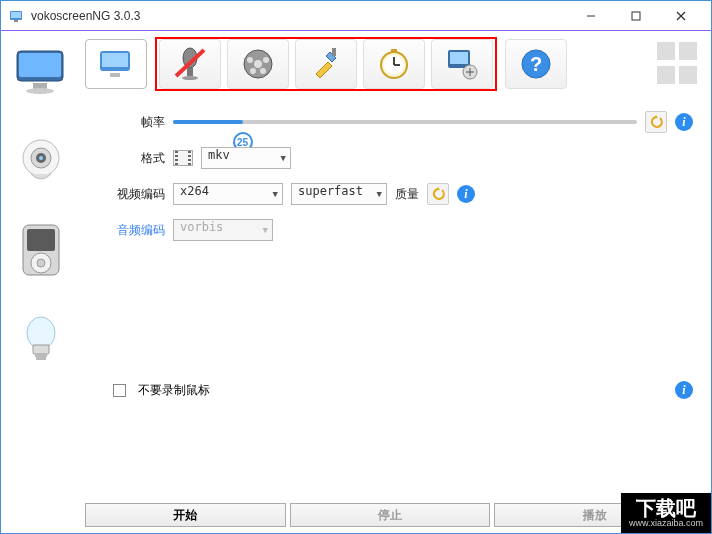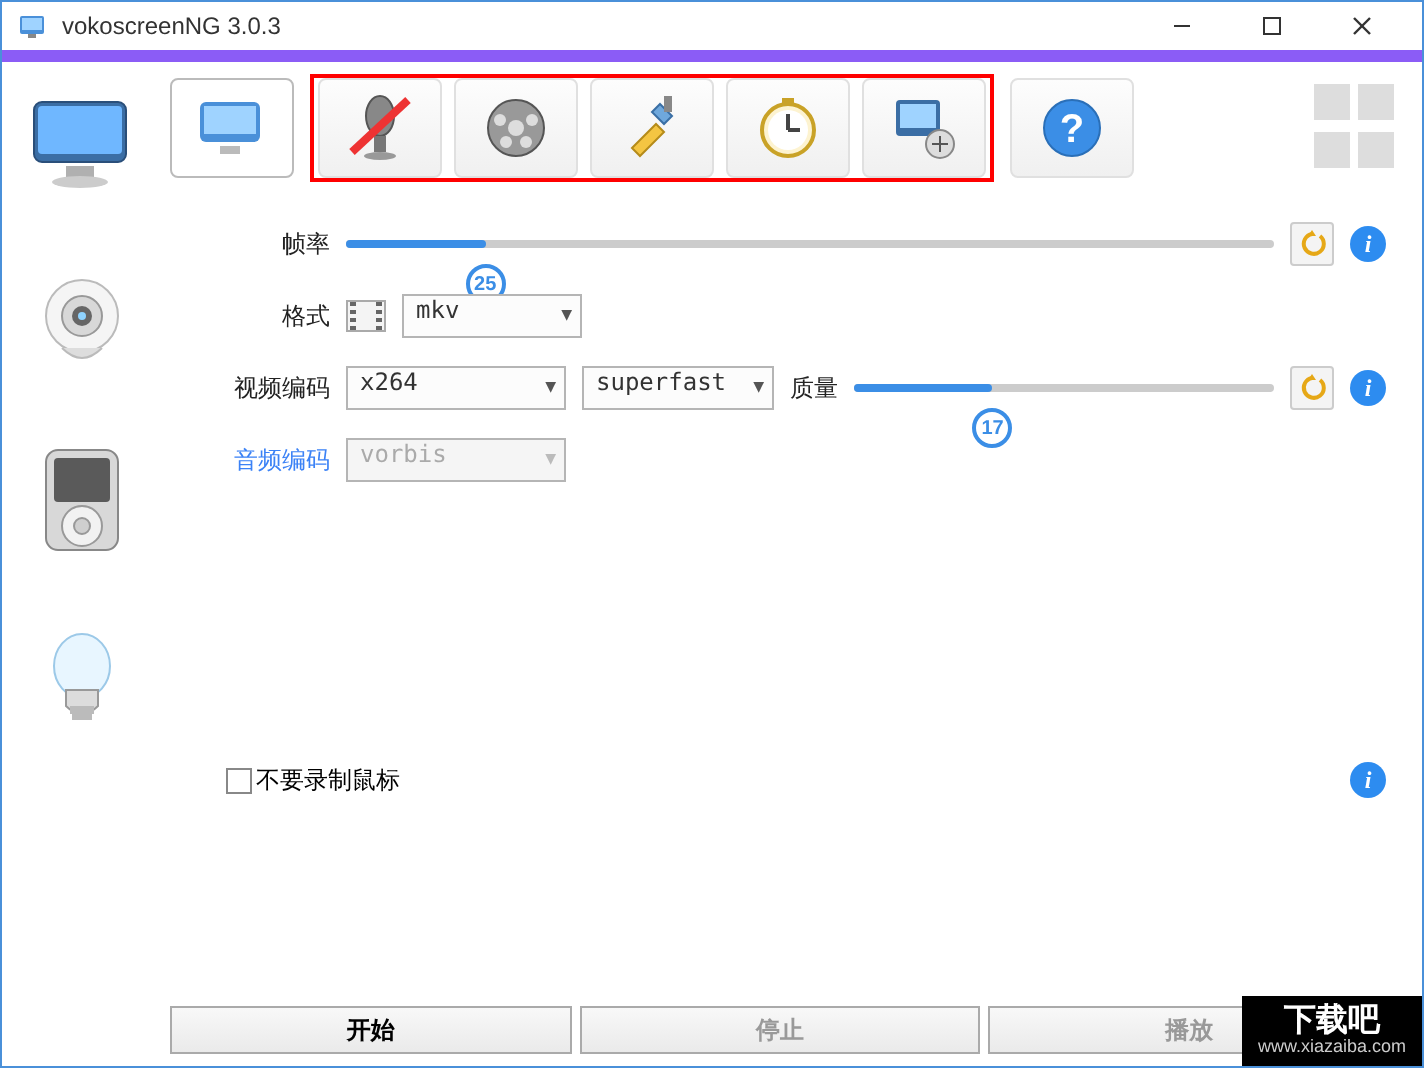--- a/index.html
+++ b/index.html
@@ -1,18 +1,18 @@
 <!DOCTYPE html>
 <html><head>
 <meta charset="utf-8">
 <style>
   * { box-sizing: border-box; margin: 0; padding: 0; }
   body { font-family: "Microsoft YaHei", sans-serif; font-size: 12px; background: #fff; }
   .window { width: 712px; height: 534px; border: 1px solid #4a90d9; display: flex; flex-direction: column; background: #fff; }
-  .titlebar { height: 30px; display: flex; align-items: center; padding: 0 8px; background: #fff; border-bottom: 6px solid #8b5cf6; }
+  .titlebar { height: 30px; display: flex; align-items: center; padding: 0 8px; background: #fff; border-bottom: 1px solid #8b5cf6; }
   .titlebar .app-icon { width: 16px; height: 16px; margin-right: 6px; }
   .titlebar .title { flex: 1; color: #333; font-size: 12px; }
   .winbtn { width: 45px; height: 30px; display: flex; align-items: center; justify-content: center; color: #333; }
   .content { flex: 1; display: flex; overflow: hidden; }
   .sidebar { width: 80px; background: #fff; display: flex; flex-direction: column; align-items: center; padding-top: 10px; gap: 30px; }
   .sidebar .side-item { width: 60px; height: 60px; display: flex; align-items: center; justify-content: center; }
   .main { flex: 1; display: flex; flex-direction: column; padding: 6px 10px 0 4px; position: relative; }
   .toolbar-row { display: flex; align-items: center; gap: 8px; }
   .tabbtn { width: 62px; height: 50px; border: 1px solid #e0e0e0; border-radius: 4px; display: flex; align-items: center; justify-content: center; background: linear-gradient(#fdfdfd,#f0f0f0); position: relative; }
   .tabbtn.active { background: #fff; border-color: #bbb; }
@@ -29,28 +29,28 @@
   .thumb { position: absolute; top: 50%; transform: translate(-50%,-50%); width: 20px; height: 20px; border-radius: 50%; background: #fff; border: 2px solid #3b8ee6; color: #3b8ee6; font-size: 10px; display: flex; align-items: center; justify-content: center; font-weight: bold; margin-top: 20px; }
   .iconbtn { width: 22px; height: 22px; border: 1px solid #ccc; background: #f4f4f4; display: flex; align-items: center; justify-content: center; border-radius: 2px; }
   .info-icon { width: 18px; height: 18px; border-radius: 50%; background: #2d8cf0; color: #fff; font-weight: bold; font-size: 12px; display: flex; align-items: center; justify-content: center; font-style: italic; font-family: Georgia, serif; }
   .combo { height: 22px; border: 1px solid #b5b5b5; background: #fcfcfc; font-family: monospace; font-size: 12px; padding: 0 18px 0 6px; display: flex; align-items: flex-start; position: relative; color: #333; }
   .combo.disabled { color: #aaa; background: #f5f5f5; }
   .combo .caret { position: absolute; right: 4px; top: 50%; transform: translateY(-50%); font-size: 9px; color: #555; }
   .combo.disabled .caret { color: #bbb; }
   .film-icon { width: 20px; height: 16px; background: #f4f4f4; border: 1px solid #aaa; position: relative; }
   .film-icon::before, .film-icon::after { content:""; position:absolute; top:0; bottom:0; width:3px; background: repeating-linear-gradient(#666 0 2px, transparent 2px 4px); }
   .film-icon::before { left: 1px; } .film-icon::after { right: 1px; }
-  .checkbox-row { margin-top: 140px; display: flex; align-items: center; gap: 2px; padding-left: 28px; }
+  .checkbox-row { margin-top: 140px; display: flex; align-items: center; gap: 12px; padding-left: 28px; }
   .checkbox { width: 13px; height: 13px; border: 1px solid #888; background: #fff; }
   .bottom-buttons { display: flex; margin-top: auto; margin-bottom: 6px; padding: 0 6px 0 0; }
   .bbtn { flex: 1; height: 24px; border: 1px solid #aaa; background: linear-gradient(#f8f8f8,#eaeaea); display: flex; align-items: center; justify-content: center; font-weight: bold; }
   .bbtn + .bbtn { margin-left: 4px; }
   .bbtn.disabled { color: #999; font-weight: bold; }
   .watermark { position: absolute; right: 0; bottom: 0; background: #000; color: #fff; padding: 4px 8px; font-size: 12px; display: flex; flex-direction: column; align-items: center; line-height: 1.1; }
-  .watermark .big { font-size: 16px; font-weight: bold; }
+  .watermark .big { font-size: 20px; font-weight: bold; }
   .watermark .url { font-size: 9px; color: #ccc; }
 </style>
 </head>
 <body>
 
 <div class="window">
 
   <div class="titlebar">
     <span class="app-icon">
       <svg width="16" height="16" viewBox="0 0 16 16">
@@ -216,38 +216,32 @@
           <span class="label">视频编码</span>
           <div class="combo" style="width:110px">
             <span>x264</span>
             <span class="caret">▼</span>
           </div>
           <div class="combo" style="width:96px">
             <span>superfast</span>
             <span class="caret">▼</span>
           </div>
           <span class="label" style="width:auto">质量</span>
-          <div class="slider-wrap" style="flex:1">
-            <div class="track">
-                <div class="fill" style="width:33%"></div>
-              </div>
-            <div class="thumb" style="left:33%">17</div>
-          </div>
           <div class="iconbtn">
             <svg width="14" height="14" viewBox="0 0 14 14">
                 <path d="M 11 3 A 5 5 0 1 1 7 2" fill="none" stroke="#e6a817" stroke-width="2"></path>
                 <path d="M 7 0 L 9 3 L 5 3 Z" fill="#e6a817"></path>
               </svg>
           </div>
           <div class="info-icon">i</div>
         </div>
 
         <div class="row">
           <span class="label disabled">音频编码</span>
-          <div class="combo disabled" style="width:110px">
+          <div class="combo disabled" style="width:100px">
             <span>vorbis</span>
             <span class="caret">▼</span>
           </div>
         </div>
       </div>
 
       <div class="checkbox-row">
         <span class="checkbox"></span>
         <span>不要录制鼠标</span>
         <div style="flex:1"></div>

